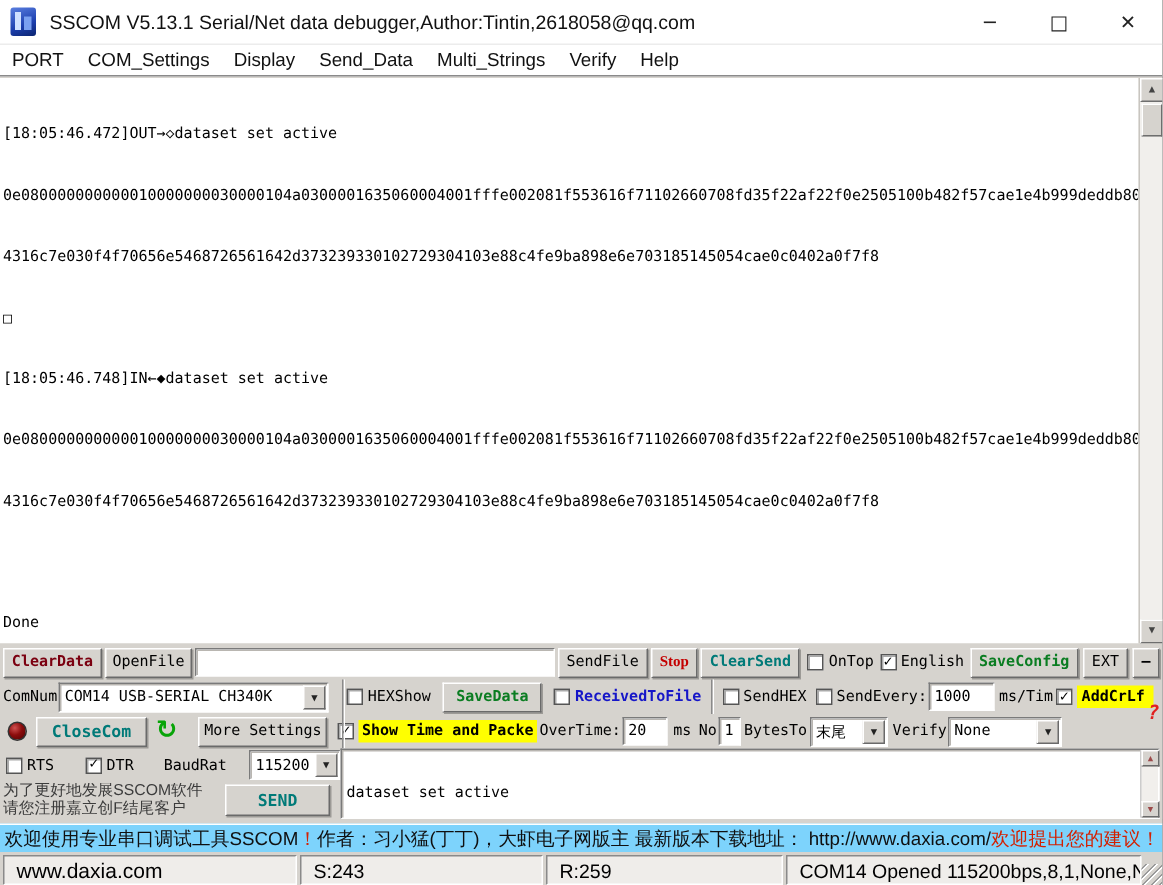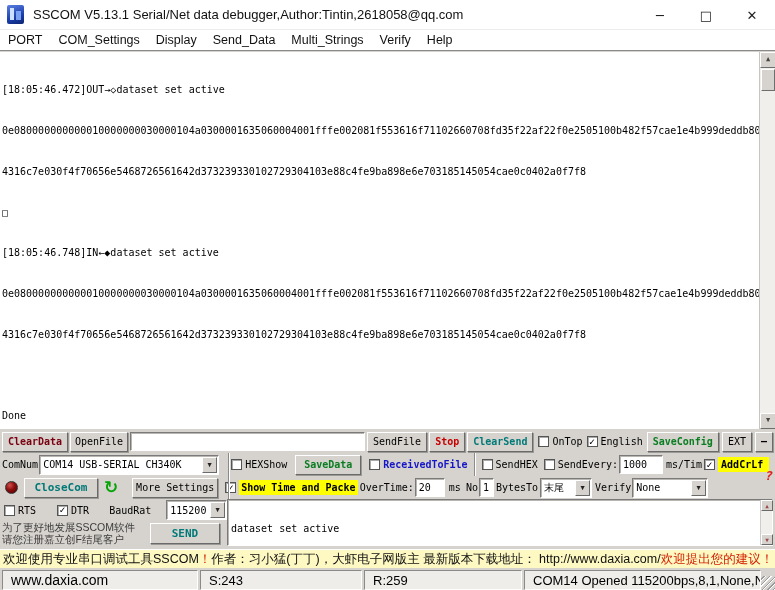--- a/index.html
+++ b/index.html
@@ -49,21 +49,21 @@
   .cb{display:inline-flex;align-items:center;white-space:nowrap;}
   .cbbox{width:11px;height:11px;background:#fff;border:1px solid #555;box-shadow:inset 1px 1px 0 #aaa;
          display:inline-flex;align-items:center;justify-content:center;margin-right:3px;flex:0 0 auto;}
   .cbbox.on:after{content:"✓";font-size:10px;font-weight:bold;color:#000;line-height:1;}
   .combo{display:inline-flex;align-items:center;height:20px;background:#fff;border:1px solid;
          border-color:#7a7a7a #fff #fff #7a7a7a;box-shadow:inset 1px 1px 0 #b9b6b1;padding-left:3px;}
   .combo .ct{flex:1;white-space:nowrap;overflow:hidden;}
   .dd{width:15px;height:16px;margin:0 1px 0 2px;background:#d6d3ce;border:1px solid;border-color:#fff #6a6a6a #6a6a6a #fff;
       display:inline-flex;align-items:center;justify-content:center;font-size:7px;color:#222;flex:0 0 auto;}
   .maroon{color:#7b0010;font-weight:bold;}
-  .red{color:#c40000;font-weight:bold;}
+  .red{color:#c40000;font-weight:bold;font-family:Liberation Serif, serif;}
   .teal{color:#007a78;font-weight:bold;}
   .green{color:#0b7d22;font-weight:bold;}
   .blue{color:#1616c8;}
   .ylabel{background:#ffff00;font-weight:bold;padding:2px 6px 2px 3px;}
   .vdiv{position:absolute;top:24px;width:2px;height:46px;border-left:1px solid #8a8a8a;border-right:1px solid #fff;}
   .qmark{position:absolute;right:2px;top:39px;color:#e02020;font-weight:bold;font-size:13px;font-style:italic;}
 
   
   .leftblock{position:absolute;left:0;top:70px;width:227px;height:47px;}
   .lrow1{display:flex;align-items:center;height:22px;padding-left:4px;gap:14px;}
@@ -74,21 +74,21 @@
   
   .sendbox{position:absolute;left:227px;top:70px;width:546px;height:47px;background:#fff;
            border:1px solid;border-color:#7a7a7a #fff #fff #7a7a7a;box-shadow:inset 1px 1px 0 #b9b6b1;}
   .send-lines{position:absolute;left:3px;top:1px;width:528px;overflow:hidden;white-space:pre;
               font-size:10px;line-height:11px;color:#000;}
   .minisb{position:absolute;right:0;top:0;width:12px;height:45px;background:#f1efec;border-left:1px solid #ccc;}
   .msbtn{position:absolute;left:0;width:12px;height:11px;background:#d6d3ce;border:1px solid;
          border-color:#fff #6a6a6a #6a6a6a #fff;color:#9c4a4a;font-size:6px;display:flex;align-items:center;justify-content:center;}
 
   
-  .hintbar{position:absolute;left:0;top:549px;width:775px;height:19px;background:#fef9c3;
+  .hintbar{position:absolute;left:0;top:549px;width:775px;height:19px;background:#7dd3fc;
            border-top:1px solid #fff;display:flex;align-items:center;padding-left:3px;
            font-family:"Liberation Sans",sans-serif;font-size:12.5px;color:#101010;white-space:nowrap;overflow:hidden;}
   .hint-red{color:#d42000;}
   .statusbar{position:absolute;left:0;top:568px;width:775px;height:22px;background:#d6d3ce;display:flex;}
   .sseg{height:20px;margin-top:2px;margin-left:2px;background:#efedea;border:1px solid;
         border-color:#8a8a8a #fff #fff #8a8a8a;display:flex;align-items:center;padding-left:8px;
         font-family:"Liberation Sans",sans-serif;font-size:13px;color:#000;white-space:nowrap;overflow:hidden;}
   .seg1{width:196px;font-size:14px;}
   .seg2{width:162px;}
   .seg3{width:158px;}

